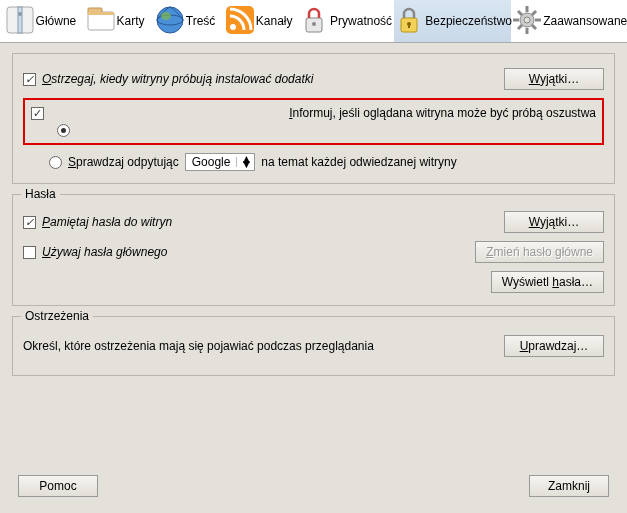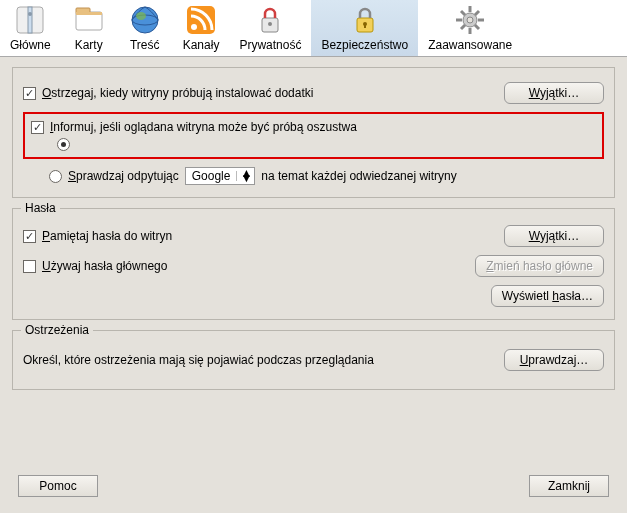--- a/index.html
+++ b/index.html
@@ -1,27 +1,27 @@
 <!DOCTYPE html>
 <html><head>
 <meta charset="utf-8">
 <style>
 * { box-sizing: border-box; margin: 0; padding: 0; font-family: Arial, sans-serif; font-size: 12px; }
 body { background: #e4e1db; width: 627px; height: 513px; overflow: hidden; }
 .toolbar { display: flex; background: #fff; border-bottom: 1px solid #aaa; }
-.toolbar-item { display: flex; flex-direction: column; align-items: center; justify-content: center; padding: 4px 10px 4px; cursor: pointer; min-width: 56px; }
+.toolbar-item { display: flex; flex-direction: row; align-items: center; justify-content: center; padding: 4px 10px 4px; cursor: pointer; min-width: 56px; }
 .toolbar-item.selected { background: linear-gradient(#d8e6f2, #c9d9e9); }
 .toolbar-icon { width: 32px; height: 32px; display: flex; align-items: center; justify-content: center; margin-bottom: 2px; }
 .toolbar-label { text-align: center; white-space: nowrap; }
 .content { padding: 10px 12px; }
 .groupbox { border: 1px solid #b8b5ae; margin-bottom: 10px; position: relative; padding: 8px 10px; }
 .groupbox-legend { position: absolute; top: -8px; left: 8px; background: #e4e1db; padding: 0 4px; font-size: 12px; }
 .row { display: flex; align-items: center; padding: 4px 0; }
-.row-left { display: flex; align-items: center; flex: 1; }
-.right-btn { margin-left: auto; border-radius: 6px; }
+.row-left { display: flex; align-items: center; flex: 1; font-style: italic; }
+.right-btn { margin-left: auto; }
 .checkbox { width: 13px; height: 13px; border: 1px solid #6b6864; background: #fff; margin-right: 6px; display: inline-flex; align-items: center; justify-content: center; flex-shrink: 0; cursor: pointer; }
 .checkbox.checked::after { content: '✓'; font-size: 11px; color: #333; line-height: 1; }
 .radio { width: 13px; height: 13px; border: 1px solid #6b6864; border-radius: 50%; background: #fff; margin-right: 6px; display: inline-flex; align-items: center; justify-content: center; flex-shrink: 0; cursor: pointer; }
 .radio.checked::after { content: ''; width: 5px; height: 5px; background: #333; border-radius: 50%; }
 .underline-first { text-decoration: none; }
 .underline-first .u { text-decoration: underline; }
 .btn { background: linear-gradient(#f6f4f0, #e2dfd8); border: 1px solid #999; padding: 3px 10px; cursor: pointer; min-width: 100px; text-align: center; white-space: nowrap; }
 .btn .u { text-decoration: underline; }
 .btn.disabled { color: #999; text-shadow: 1px 1px 0 #fff; cursor: default; }
 .indent { margin-left: 26px; }
@@ -123,21 +123,21 @@
   <div class="groupbox" style="padding-top:10px;">
     <div class="row">
       <div class="row-left">
         <span class="checkbox checked"></span>
         <span class="underline-first"><span class="u">O</span><span>strzegaj, kiedy witryny próbują instalować dodatki</span></span>
       </div>
       <div class="btn right-btn"><span class="u">W</span><span>yjątki…</span></div>
     </div>
 
     <div class="red-box">
-      <div class="row" style="padding:2px 0;">
+      <div class="row" style="padding:2px 0;justify-content:space-between;">
         <span class="checkbox checked"></span>
         <span class="underline-first"><span class="u">I</span><span>nformuj, jeśli oglądana witryna może być próbą oszustwa</span></span>
       </div>
       <div class="row indent" style="padding:2px 0;">
         <span class="radio checked"></span>
       </div>
     </div>
 
     <div class="row indent">
       <span class="radio"></span>

